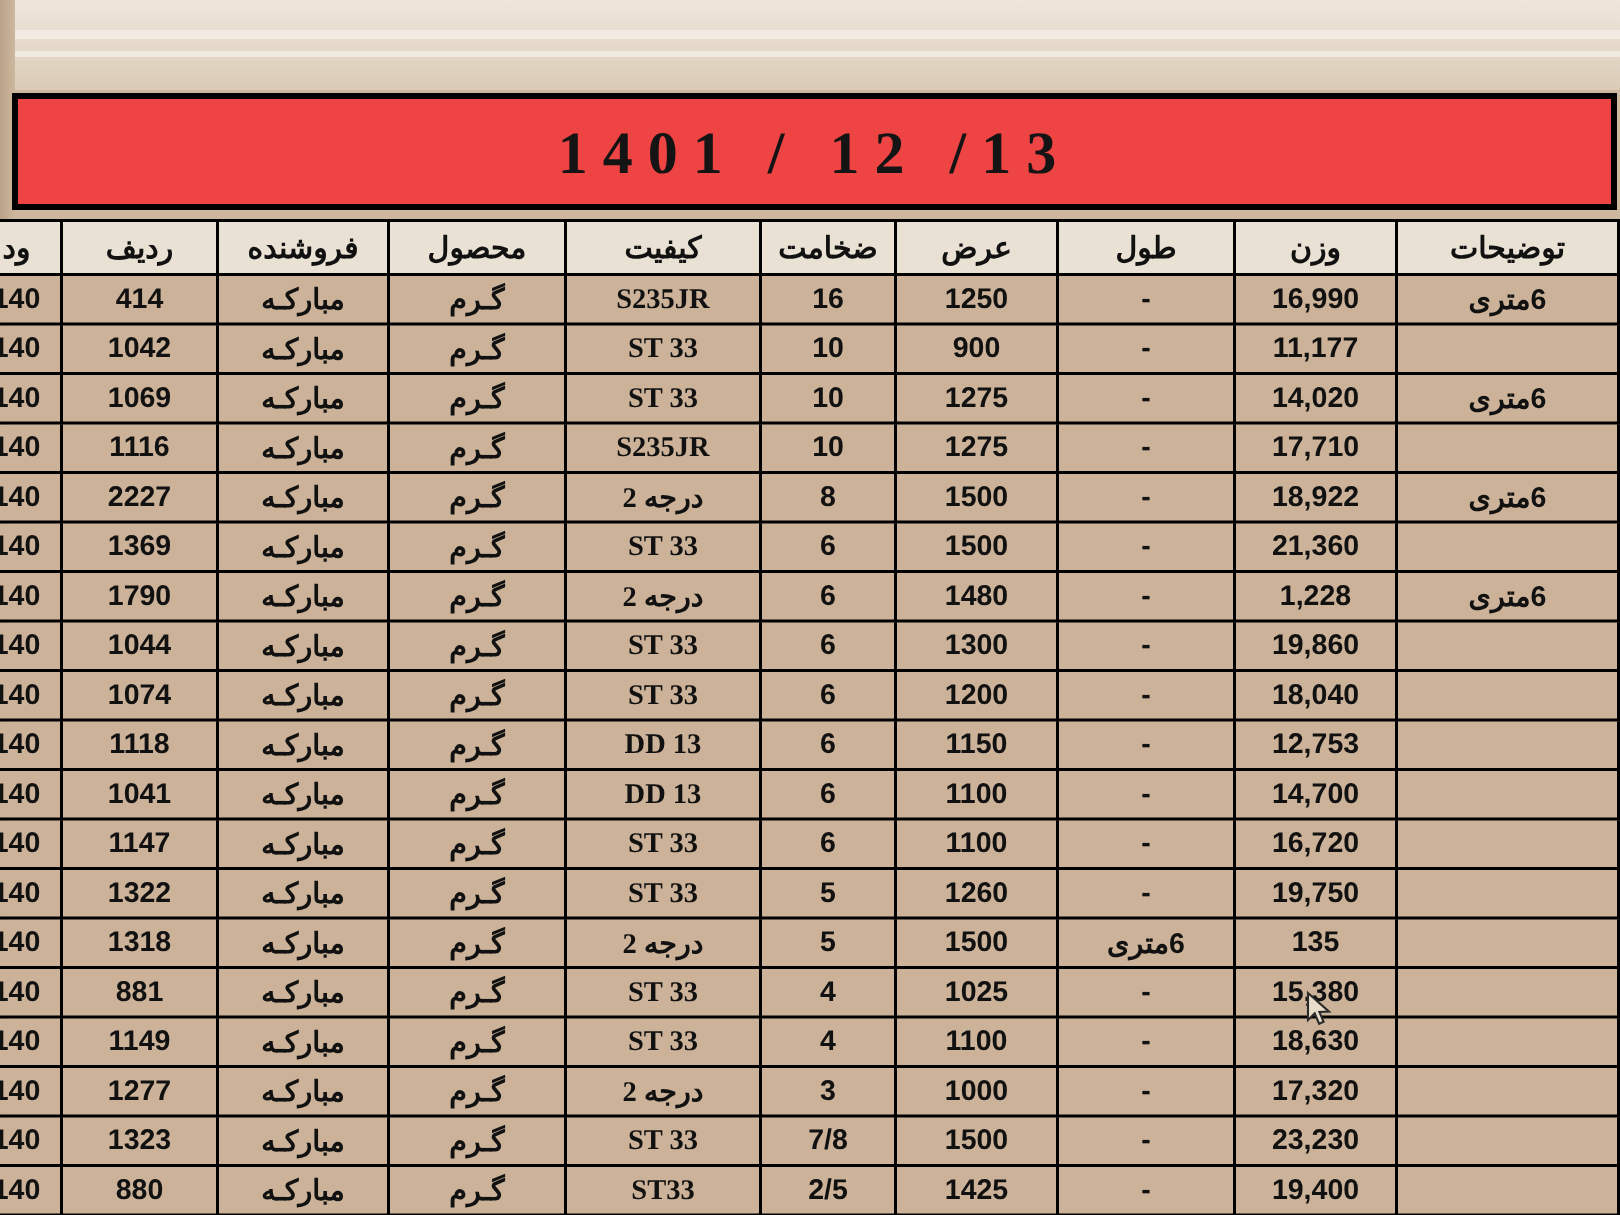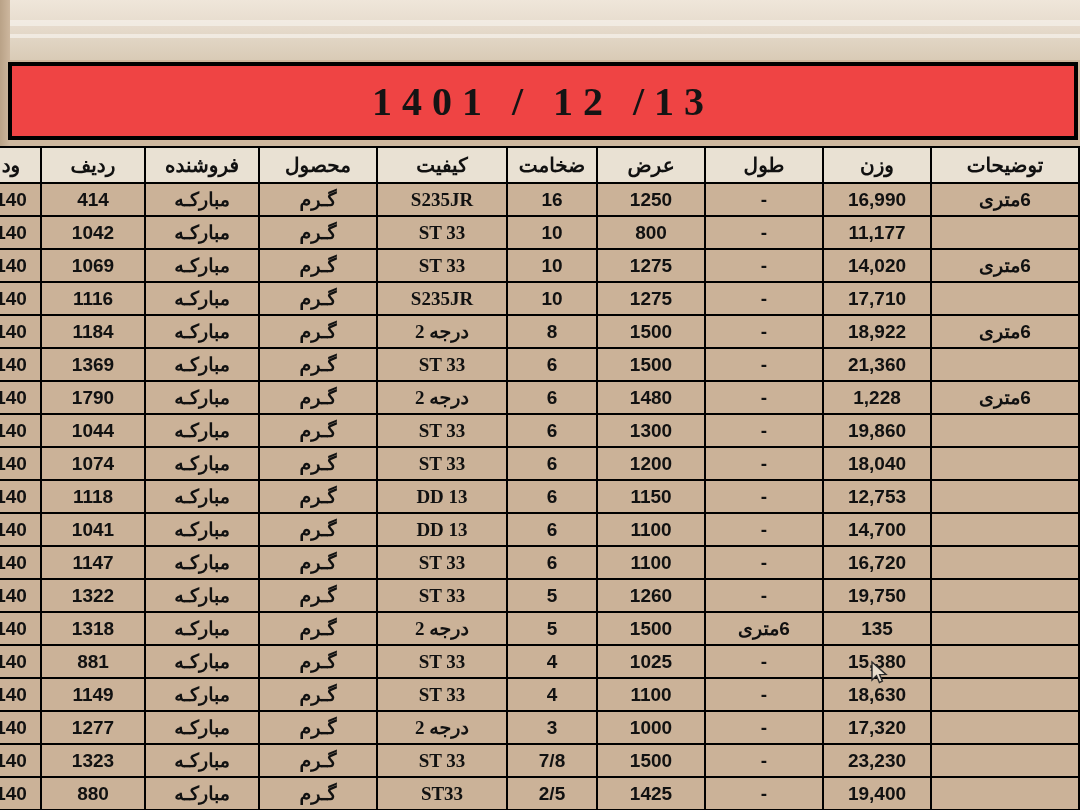--- a/index.html
+++ b/index.html
@@ -174,21 +174,21 @@
             <td class="latin">S235JR</td>
             <td class="">گـرم</td>
             <td class="">مبارکـه</td>
             <td class="num">414</td>
             <td class="code">140</td>
           </tr>
           <tr>
             <td class=""></td>
             <td class="num">11,177</td>
             <td class="">-</td>
-            <td class="num">800</td>
+            <td class="num">900</td>
             <td class="num">10</td>
             <td class="latin">ST 33</td>
             <td class="">گـرم</td>
             <td class="">مبارکـه</td>
             <td class="num">1042</td>
             <td class="code">140</td>
           </tr>
           <tr>
             <td class="">6متری</td>
             <td class="num hl">14,020</td>
@@ -215,21 +215,21 @@
           </tr>
           <tr>
             <td class="">6متری</td>
             <td class="num hl">18,922</td>
             <td class="">-</td>
             <td class="num">1500</td>
             <td class="num">8</td>
             <td class="latin">درجه 2</td>
             <td class="">گـرم</td>
             <td class="">مبارکـه</td>
-            <td class="num">1184</td>
+            <td class="num">2227</td>
             <td class="code">140</td>
           </tr>
           <tr>
             <td class=""></td>
             <td class="num">21,360</td>
             <td class="">-</td>
             <td class="num">1500</td>
             <td class="num">6</td>
             <td class="latin">ST 33</td>
             <td class="">گـرم</td>

